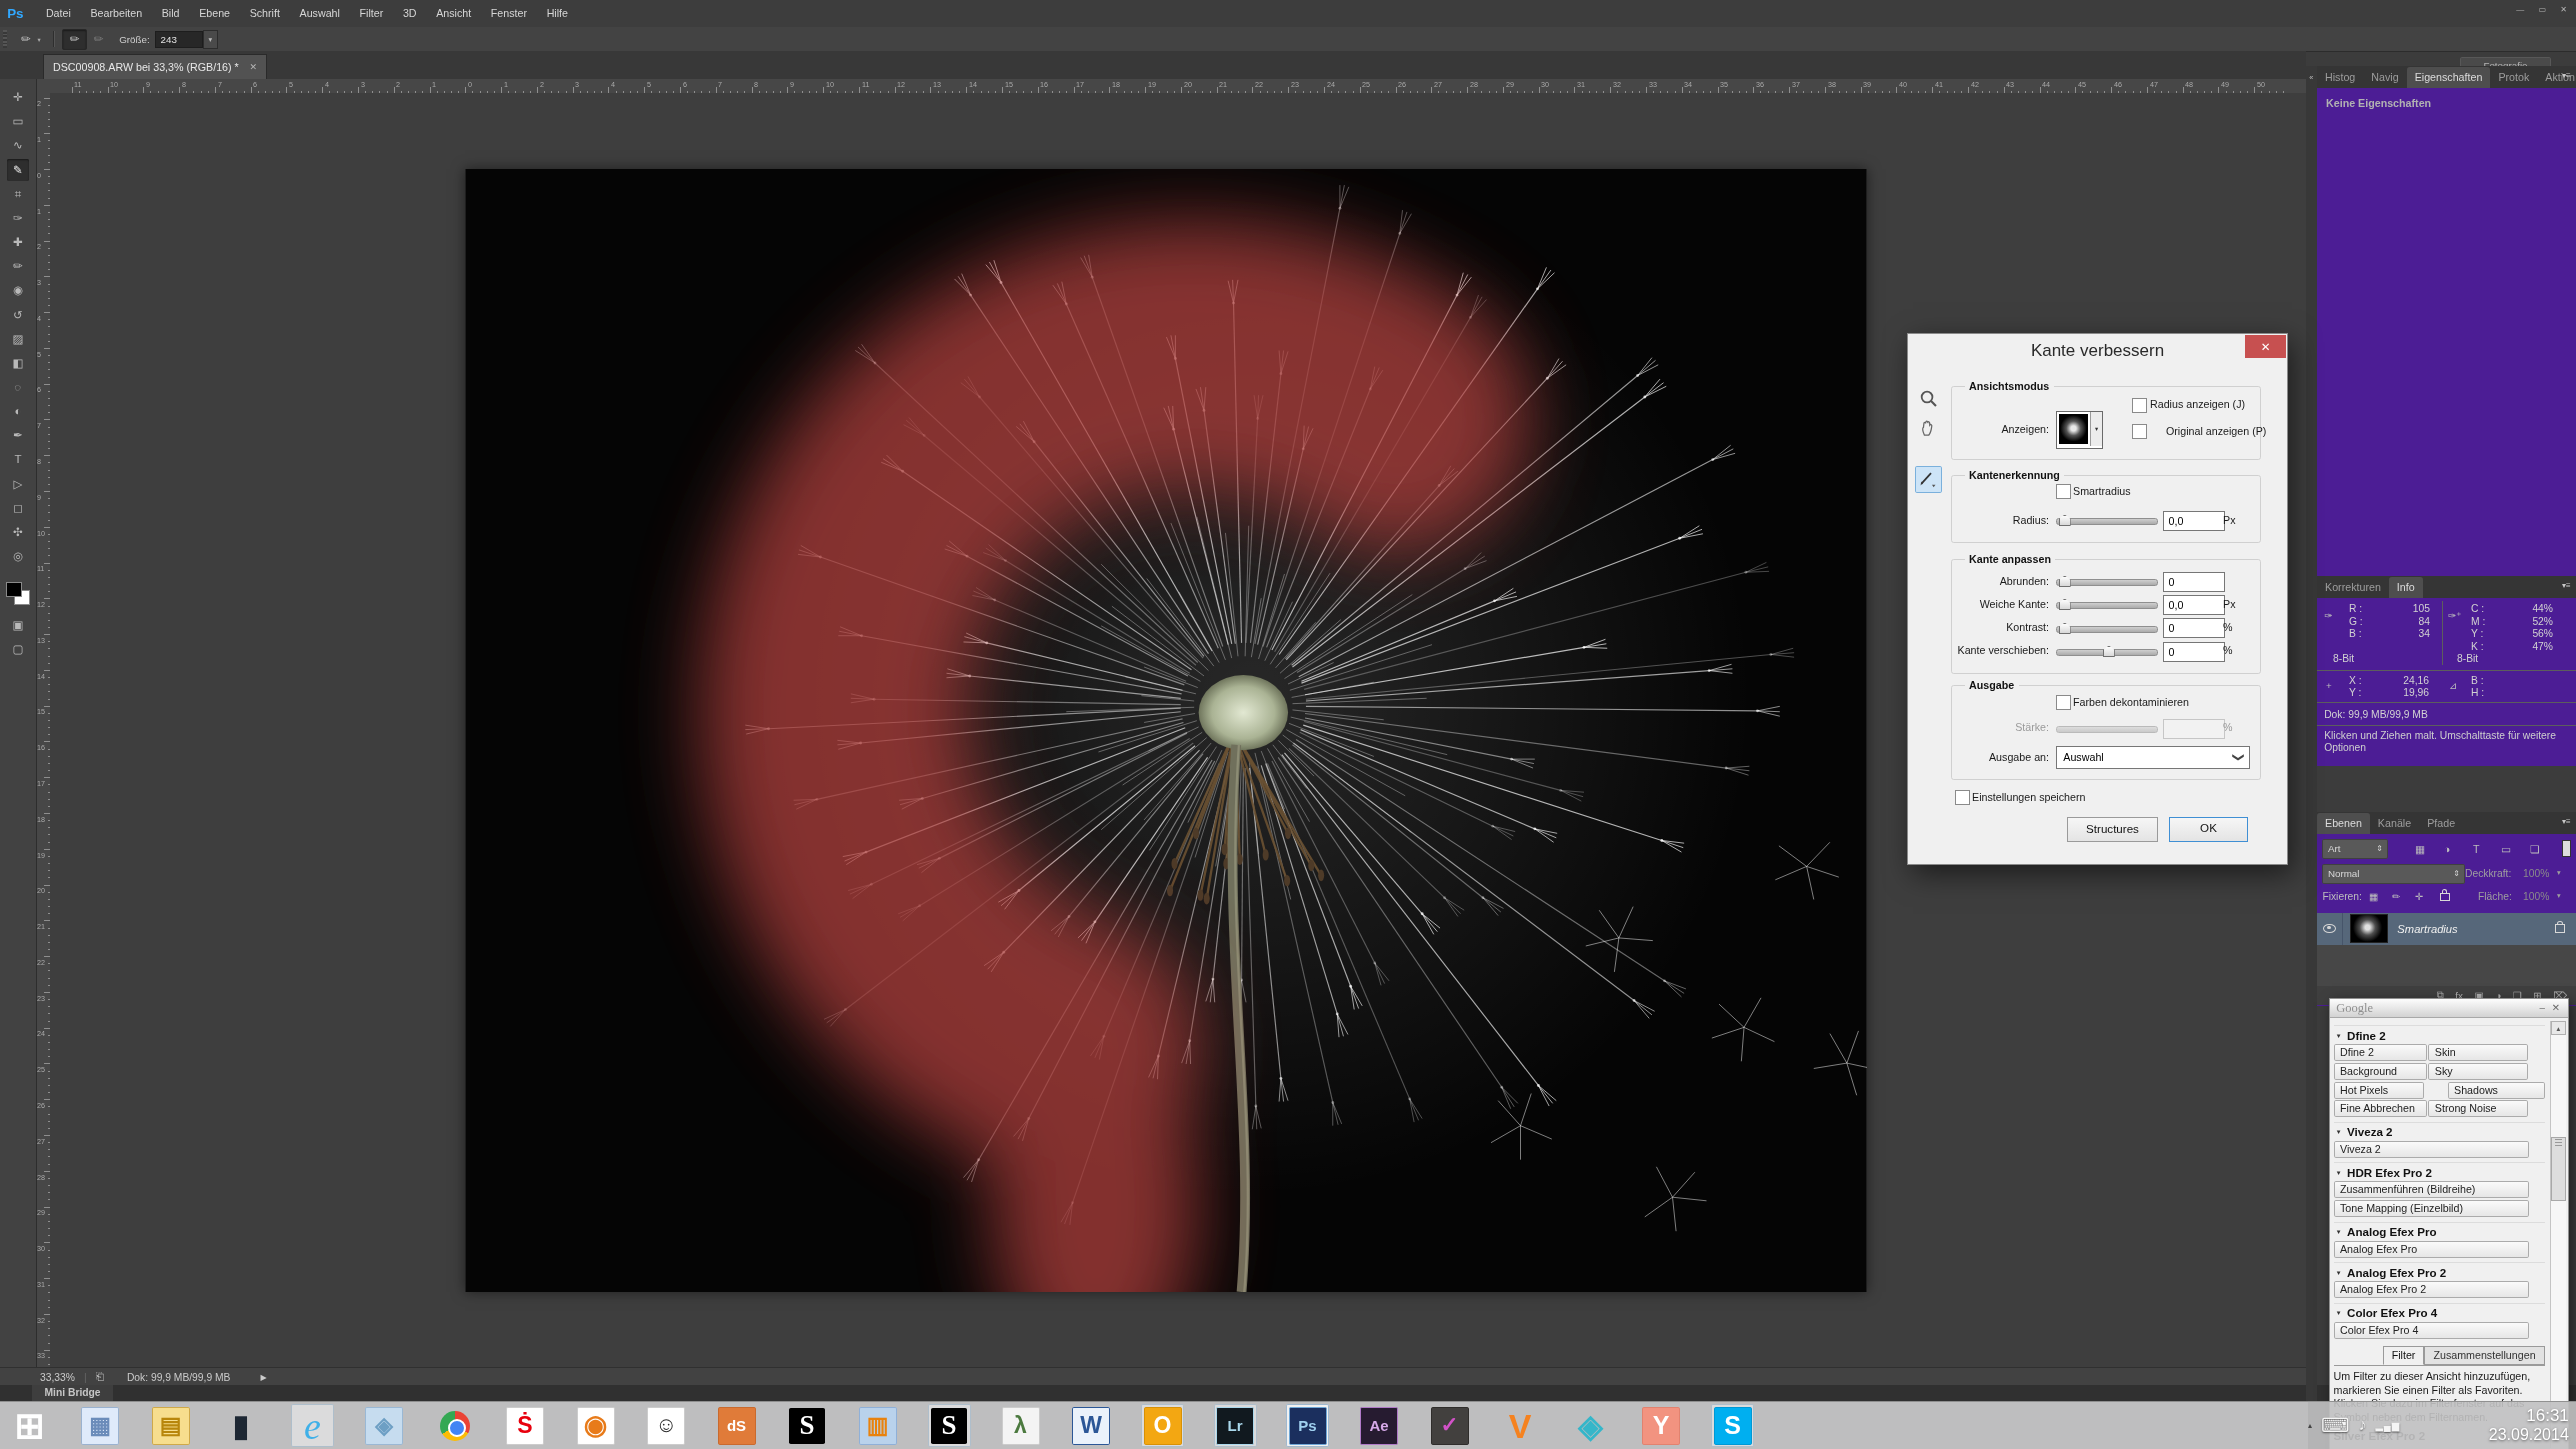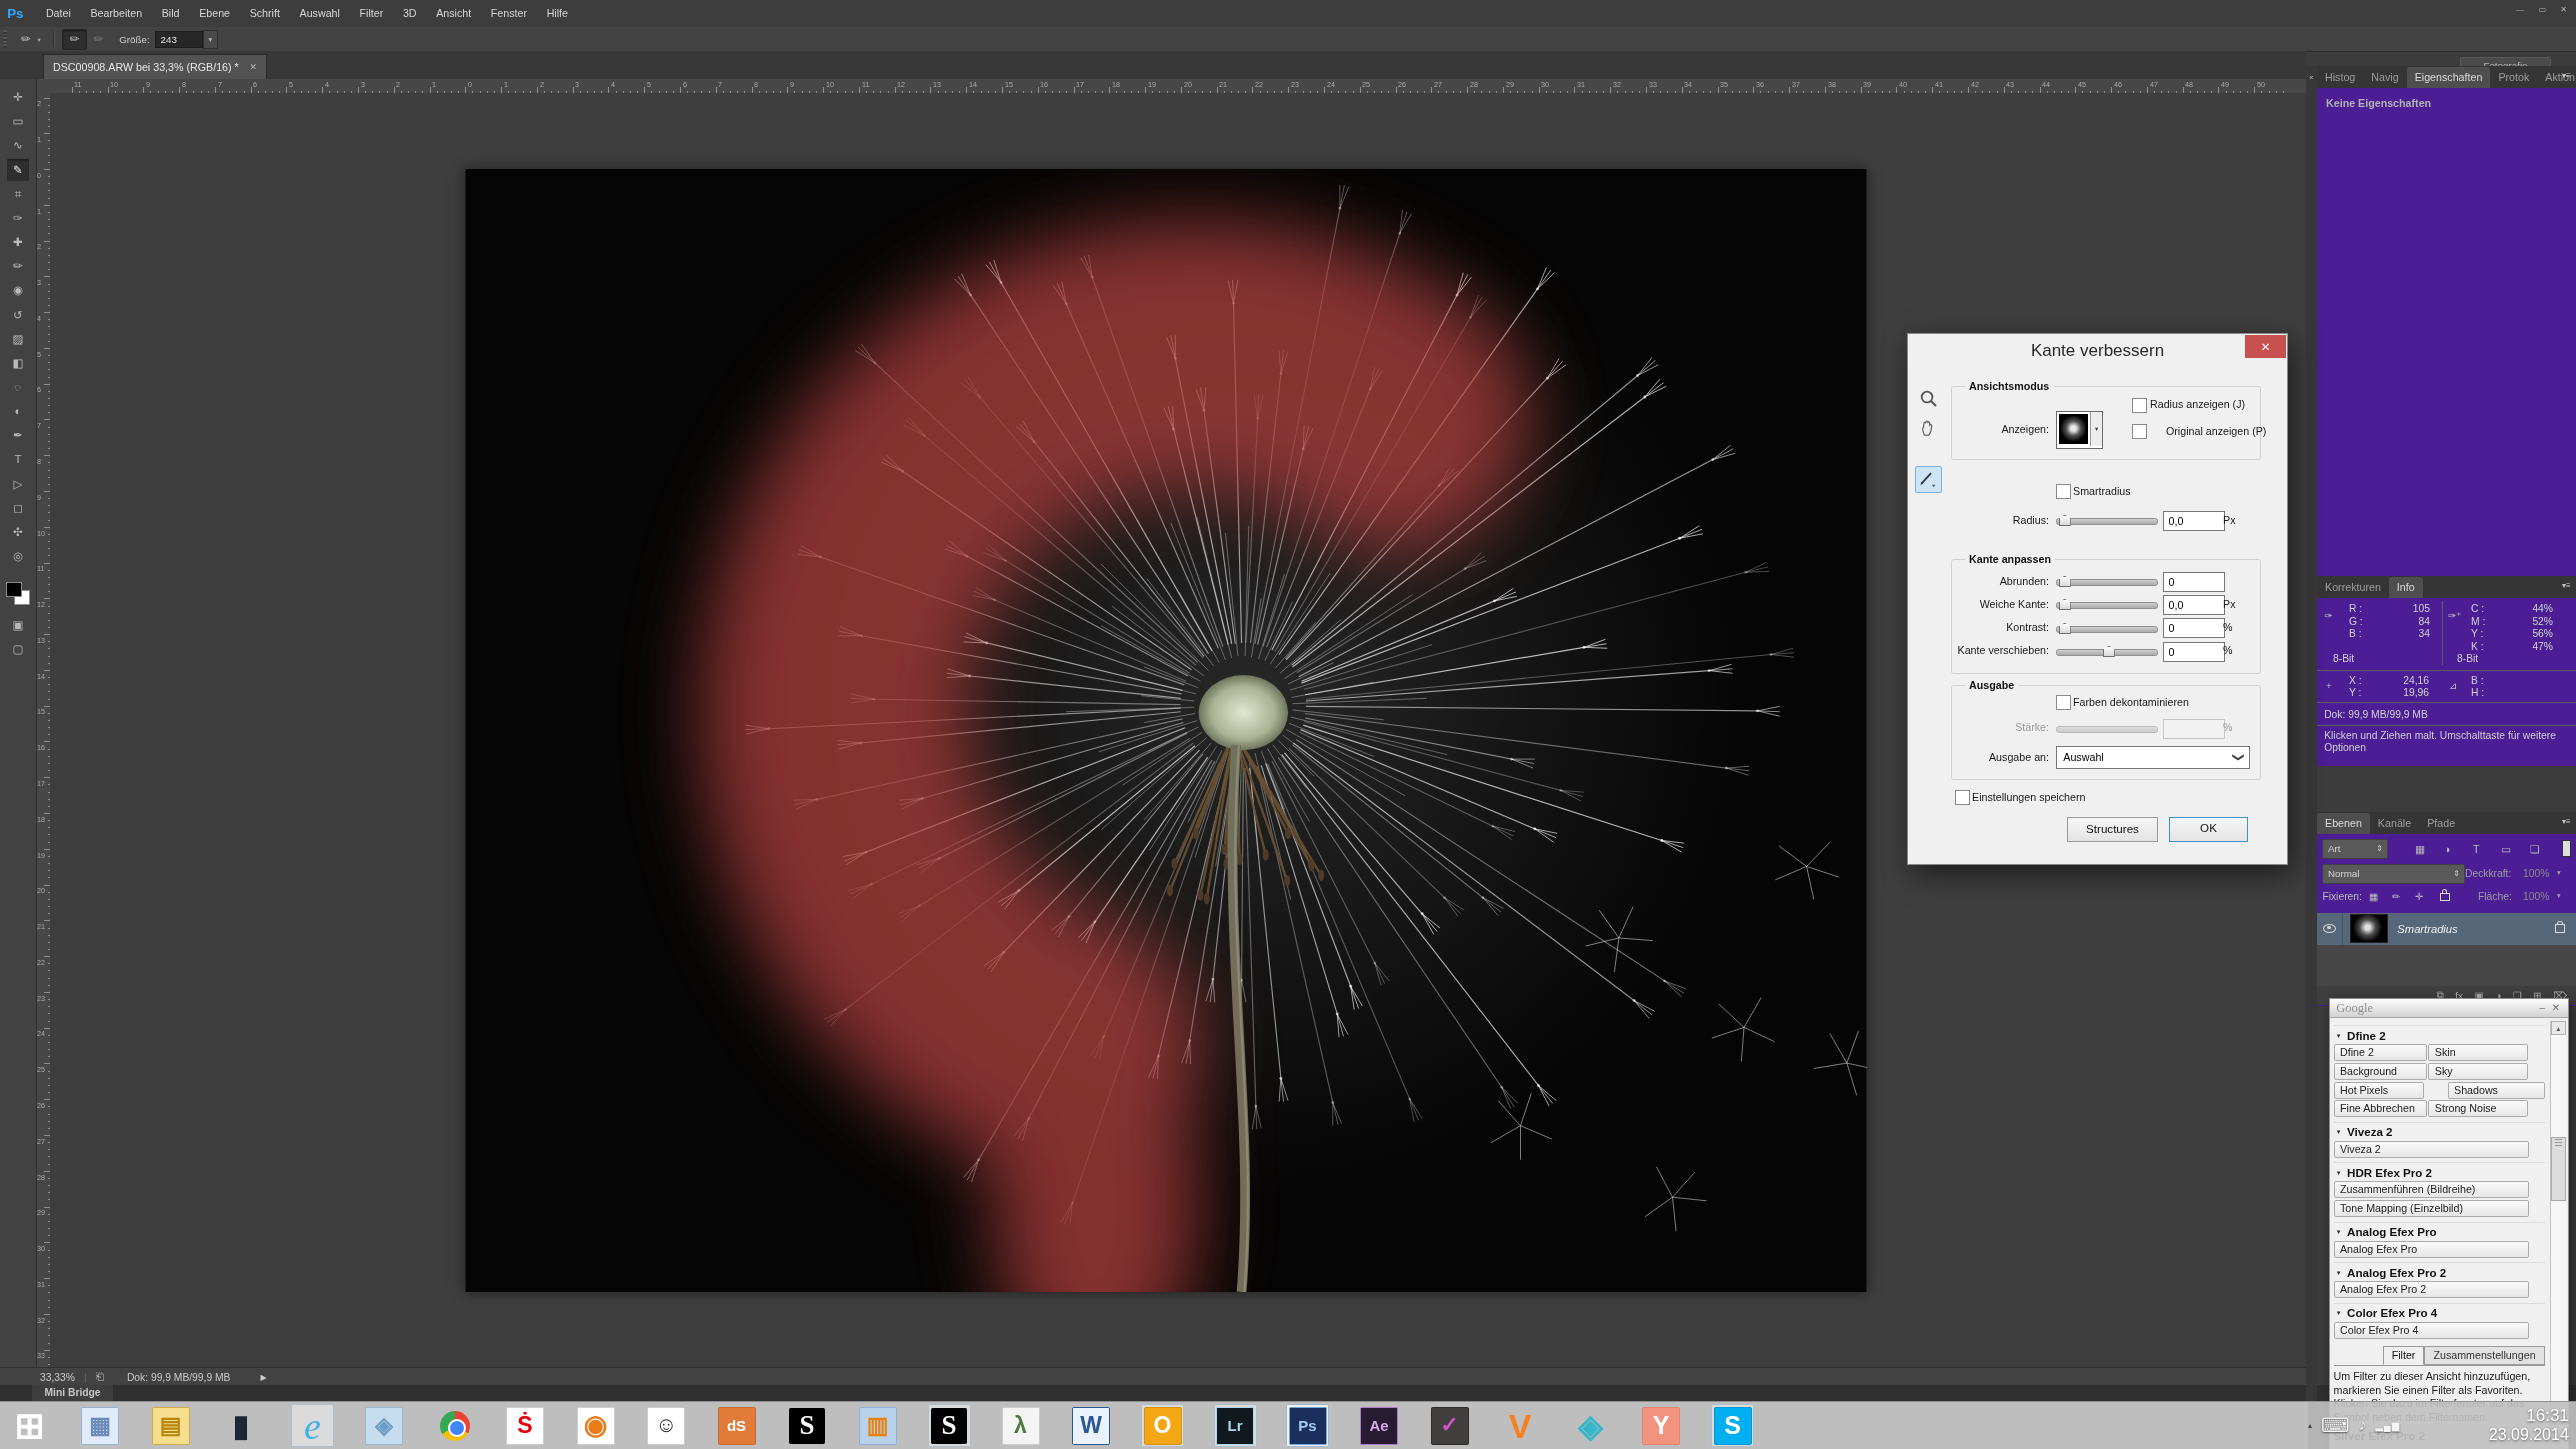--- a/index.html
+++ b/index.html
@@ -1576,20 +1576,23 @@
     <span class="rd-label" style="left:0;top:89px;">Anzeigen:</span>
     <div id="rd-thumb" style="left:148px;top:77px;">
       <div class="pic"></div>
       <div class="dd">▾</div>
     </div>
     <div class="cb" style="left:224px;top:64px;"></div>
     <span class="cb-label" style="left:242px;top:64px;">Radius anzeigen (J)</span>
     <div class="cb" style="left:224px;top:90px;"></div>
     <span class="cb-label" style="left:242px;top:91px;margin-left:16px;">Original anzeigen (P)</span>
 
+    <div class="groupbox" style="top:141px;height:66px;">
+      <span class="legend">Kantenerkennung</span>
+    </div>
     <div class="cb" style="left:148px;top:150px;"></div>
     <span class="cb-label" style="left:165px;top:151px;">Smartradius</span>
     <div id="rd-radius-row">
         <div>
           <span class="rd-label" style="left: 0px; top: 180px;">Radius:</span>
           <div class="slider" style="left: 148px; top: 184px;">
             <div class="thumb" style="left: 1.8px;"></div>
           </div>
           <div class="rd-field" style="left: 255px; top: 177px;">0,0</div>
           <span class="rd-unit" style="left: 315px; top: 180px;">Px</span>

